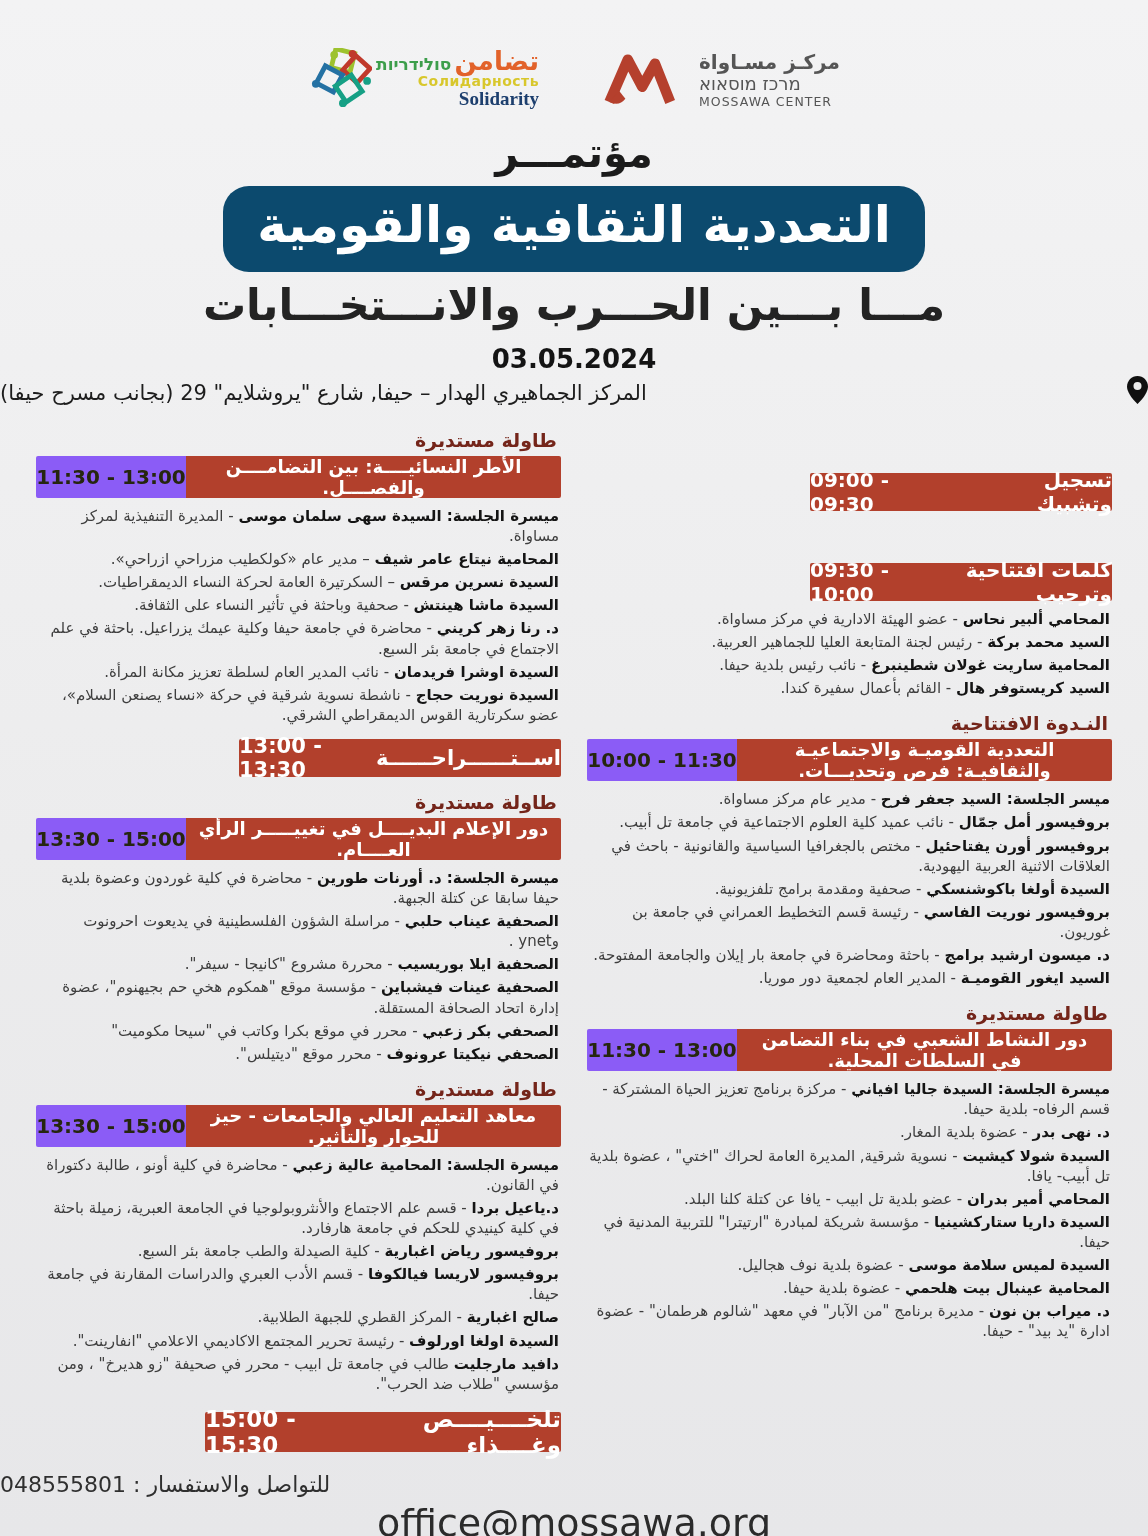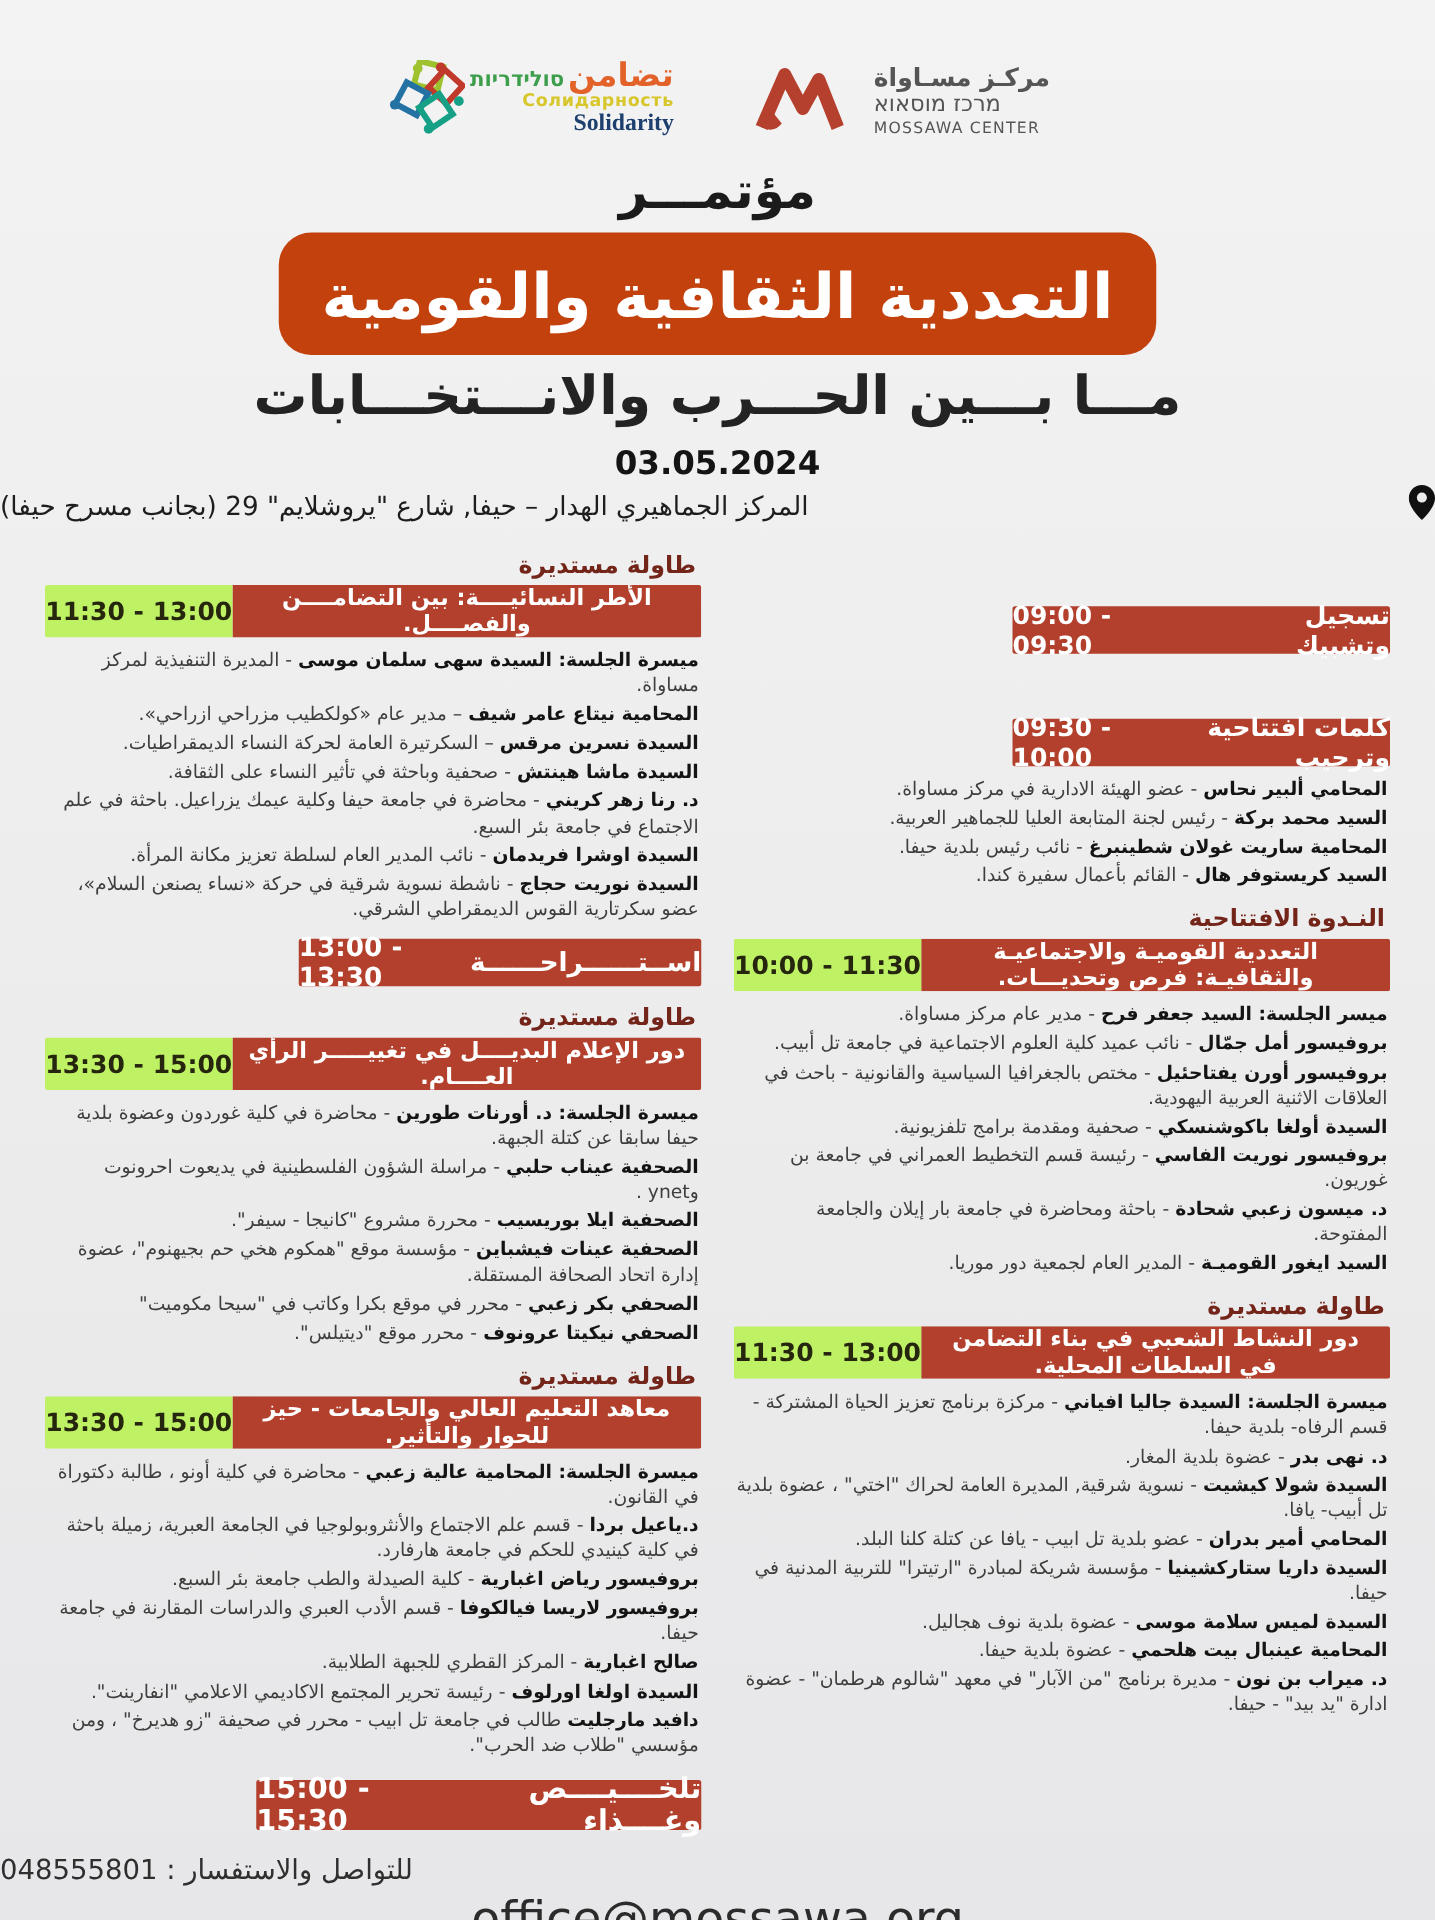--- a/index.html
+++ b/index.html
@@ -22,41 +22,41 @@
   .sol-en{color:#1d3f6e;font-weight:bold;font-size:19px;font-family:"Liberation Serif","DejaVu Serif",serif;}
   .mossawa{display:flex;align-items:center;gap:24px;}
   .mossawa-words{text-align:left;line-height:1.15;color:#4c4c4c;}
   .mossawa-ar{font-size:20px;font-weight:bold;color:#555;}
   .mossawa-he{font-size:18px;color:#555;}
   .mossawa-en{font-size:12.5px;letter-spacing:1px;color:#555;}
 
   
   .kicker{text-align:center;font-size:40px;font-weight:bold;color:#1b1b1b;margin-top:18px;}
   .banner-wrap{text-align:center;margin-top:10px;}
-  .banner{display:inline-block;background:#c2410c;color:#fff;font-weight:bold;font-size:50px;
-          padding:22px 34px 18px;border-radius:26px;}
+  .banner{display:inline-block;background:#0c4a6e;color:#fff;font-weight:bold;font-size:50px;
+          padding:10px 34px 18px;border-radius:26px;}
   .subtitle{text-align:center;font-size:43px;font-weight:bold;color:#232323;margin-top:8px;}
   .date-line{text-align:center;font-size:26px;font-weight:bold;color:#141414;margin-top:14px;direction:ltr;}
   .location-line{display:flex;justify-content:space-between;align-items:center;gap:9px;font-size:21px;
                  color:#1d1d1d;margin-top:2px;font-weight:500;}
 
   
   .columns{display:grid;grid-template-columns:1fr 1fr;gap:26px;padding:20px 36px 0;align-items:start;}
   .bar{background:#b2402c;color:#fff;font-weight:bold;font-size:20px;height:38px;
        display:flex;align-items:center;justify-content:center;gap:10px;border-radius:2px;}
   .bar .bar-time{direction:ltr;}
   .w302{width:302px;}
   .w322{width:322px;font-size:21px;}
   .w356{width:356px;font-size:23px;height:40px;}
   .mt44{margin-top:44px;} .mt52{margin-top:52px;} .mt14{margin-top:14px;} .mt18{margin-top:18px;}
   .session-label{color:#74251a;font-weight:bold;font-size:19px;margin:14px 4px 5px;}
   .session-header{display:flex;height:42px;border-radius:2px;overflow:hidden;}
   .session-title{flex:1;background:#b2402c;color:#fff;font-weight:bold;font-size:18px;
                  display:flex;align-items:center;justify-content:center;padding:0 12px;text-align:center;}
-  .session-time{width:150px;background:#bef264;color:#26260f;font-weight:bold;font-size:20px;
+  .session-time{width:150px;background:#8b5cf6;color:#26260f;font-weight:bold;font-size:20px;
                 display:flex;align-items:center;justify-content:center;direction:ltr;flex:0 0 150px;}
   .participants{margin:8px 2px 0;font-size:15px;line-height:1.34;color:#3e3e3e;}
   .participants p{margin:0 0 3px;}
   .participants b{color:#141414;}
 
   
   .contact{text-align:left;margin-top:20px;font-size:22px;color:#2f2f2f;font-weight:500;}
   .contact .phone{direction:ltr;unicode-bidi:isolate;}
   .email{text-align:center;font-size:38px;color:#2b2b2b;margin-top:4px;direction:ltr;}
 </style>
@@ -148,21 +148,21 @@
           <div class="session-title">التعددية القوميـة والاجتماعيـة والثقافيـة: فرص وتحديـــات.</div>
           <div class="session-time">10:00 - 11:30</div>
         </div>
         <div class="participants">
 
         <p><b>ميسر الجلسة: السيد جعفر فرح</b> <span>- مدير عام مركز مساواة.</span></p>
             <p><b>بروفيسور أمل جمّال</b> <span>- نائب عميد كلية العلوم الاجتماعية في جامعة تل أبيب.</span></p>
             <p><b>بروفيسور أورن يفتاحئيل</b> <span>- مختص بالجغرافيا السياسية والقانونية - باحث في العلاقات الاثنية العربية اليهودية.</span></p>
             <p><b>السيدة أولغا باكوشنسكي</b> <span>- صحفية ومقدمة برامج تلفزيونية.</span></p>
             <p><b>بروفيسور نوريت الفاسي</b> <span>- رئيسة قسم التخطيط العمراني في جامعة بن غوريون.</span></p>
-            <p><b>د. ميسون زعبي شحادة</b> <span>- باحثة ومحاضرة في جامعة بار إيلان والجامعة المفتوحة.</span></p>
+            <p><b>د. ميسون ارشيد برامج</b> <span>- باحثة ومحاضرة في جامعة بار إيلان والجامعة المفتوحة.</span></p>
             <p><b>السيد ايغور القوميـة</b> <span>- المدير العام لجمعية دور موريا.</span></p>
           </div>
       </div>
 
       <div class="session">
         <div class="session-label">طاولة مستديرة</div>
         <div class="session-header">
           <div class="session-title">دور النشاط الشعبي في بناء التضامن في السلطات المحلية.</div>
           <div class="session-time">11:30 - 13:00</div>
         </div>

